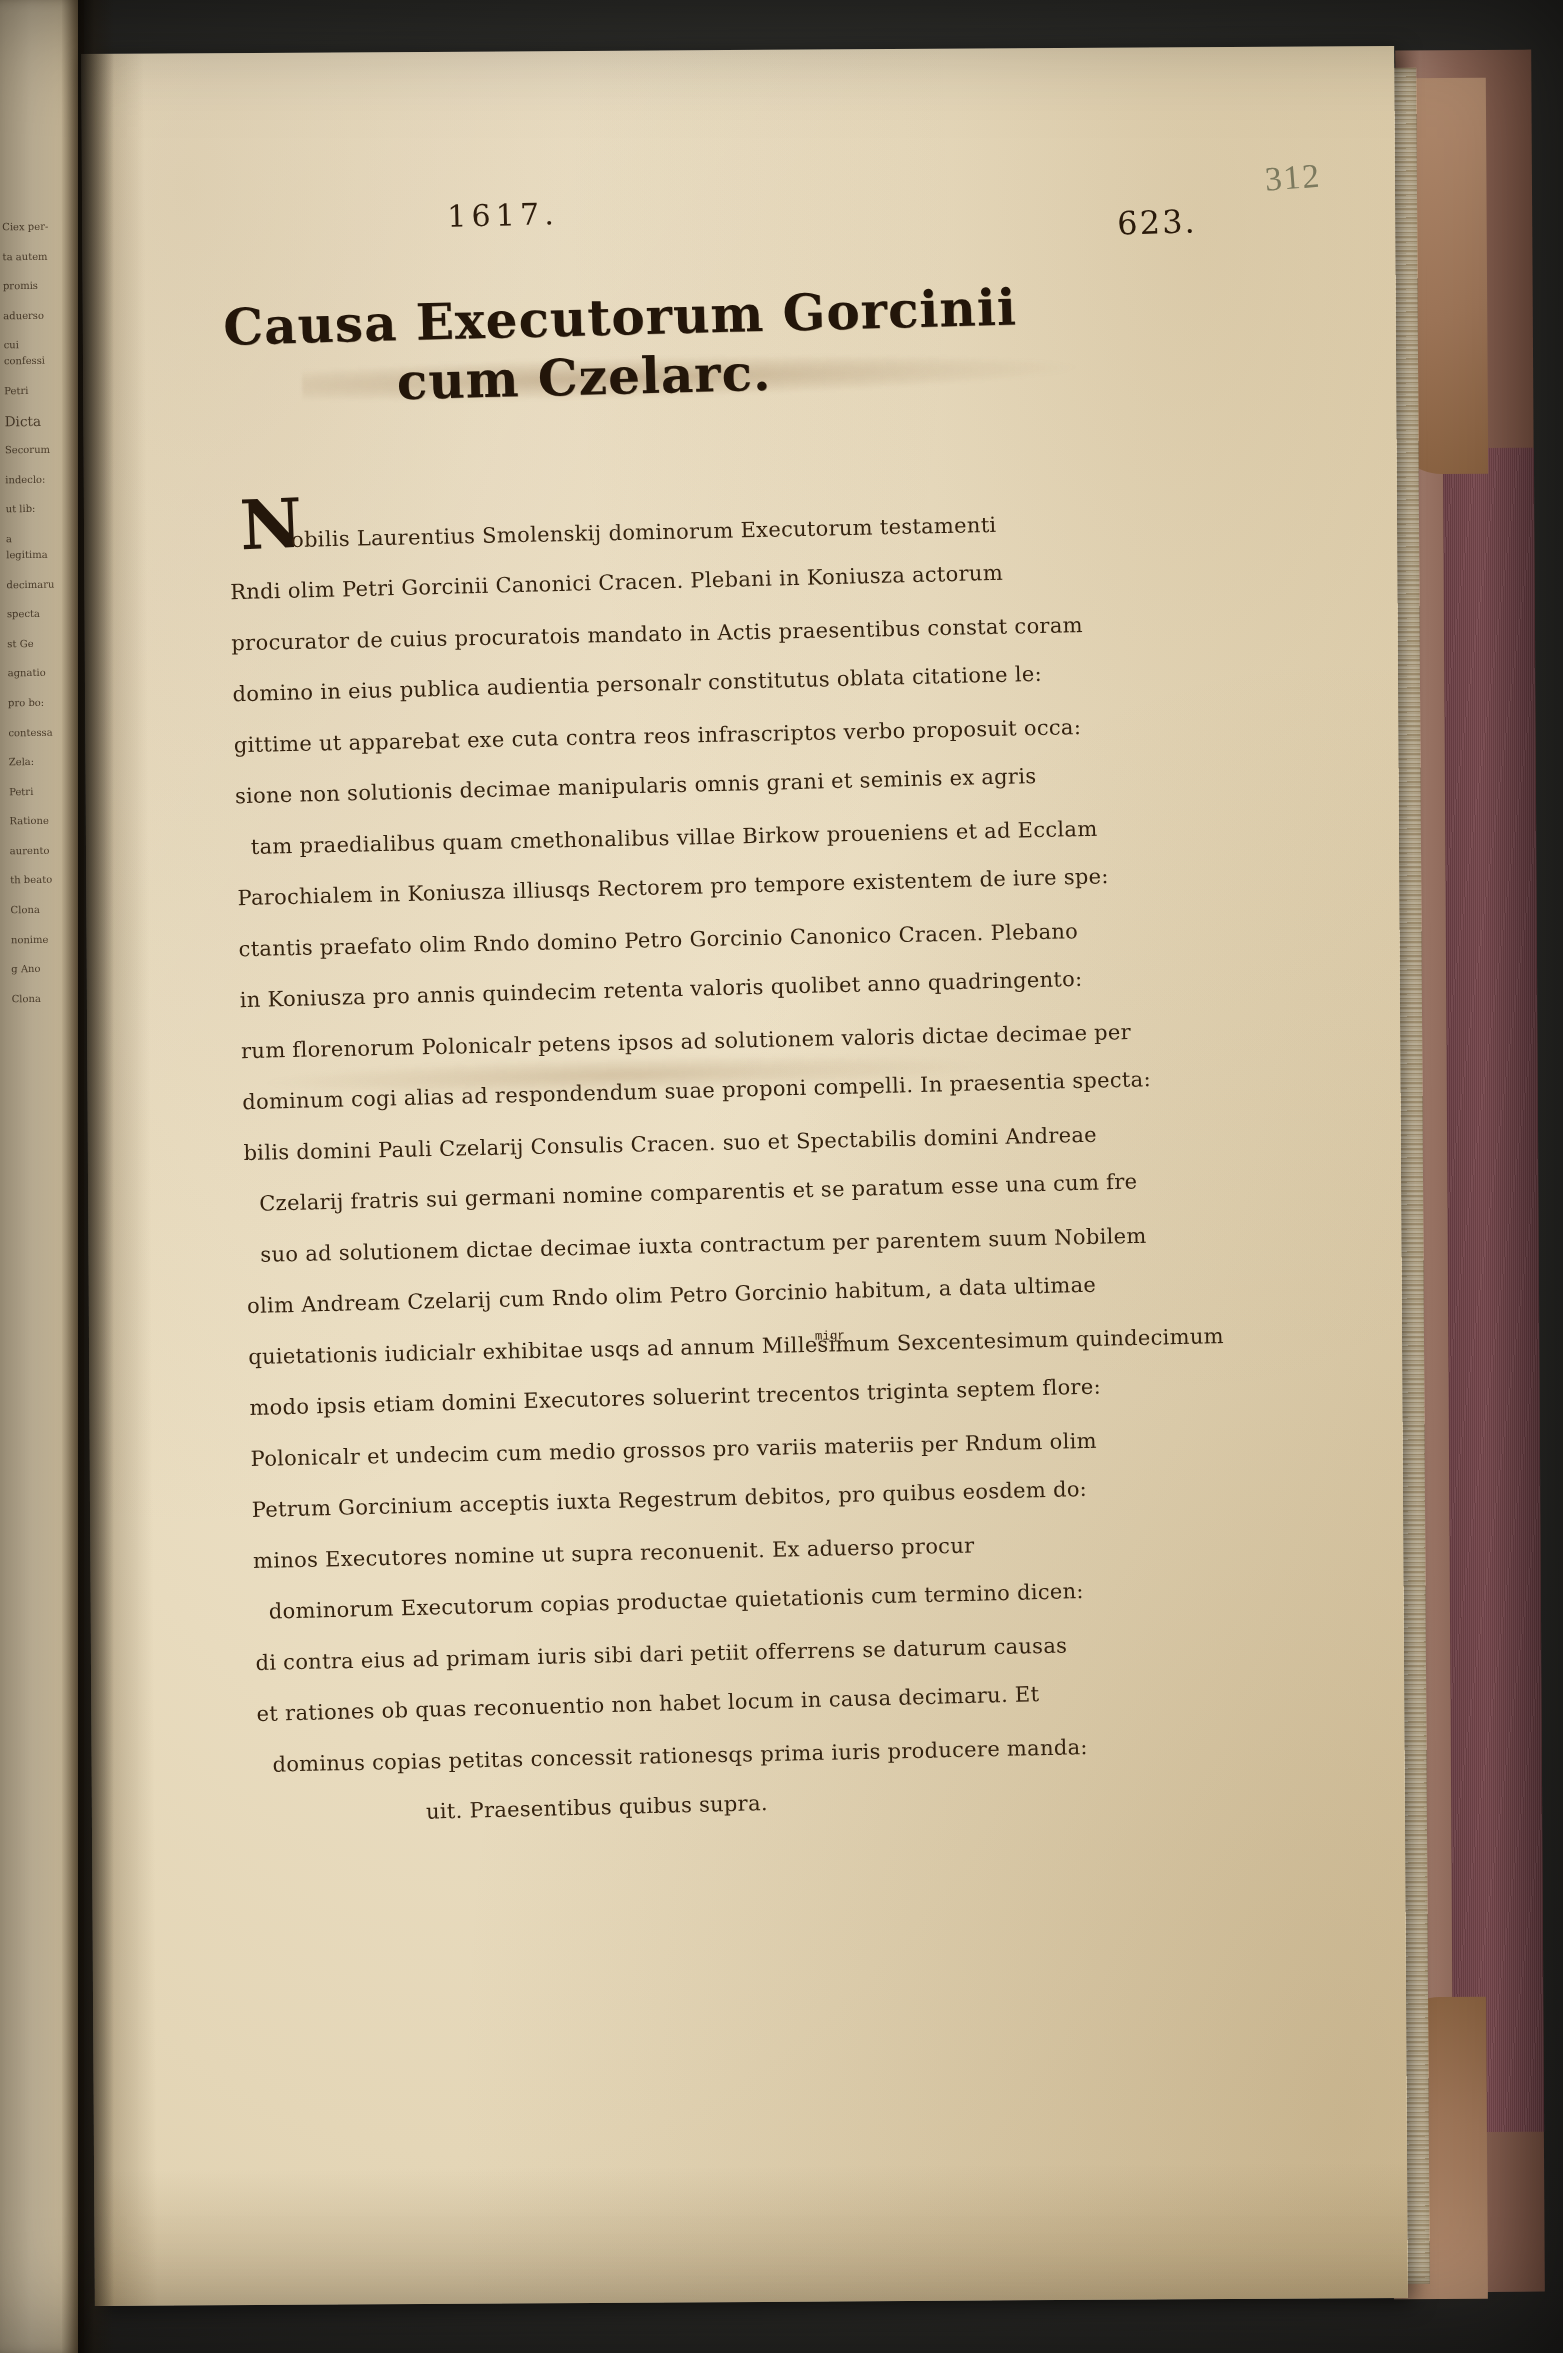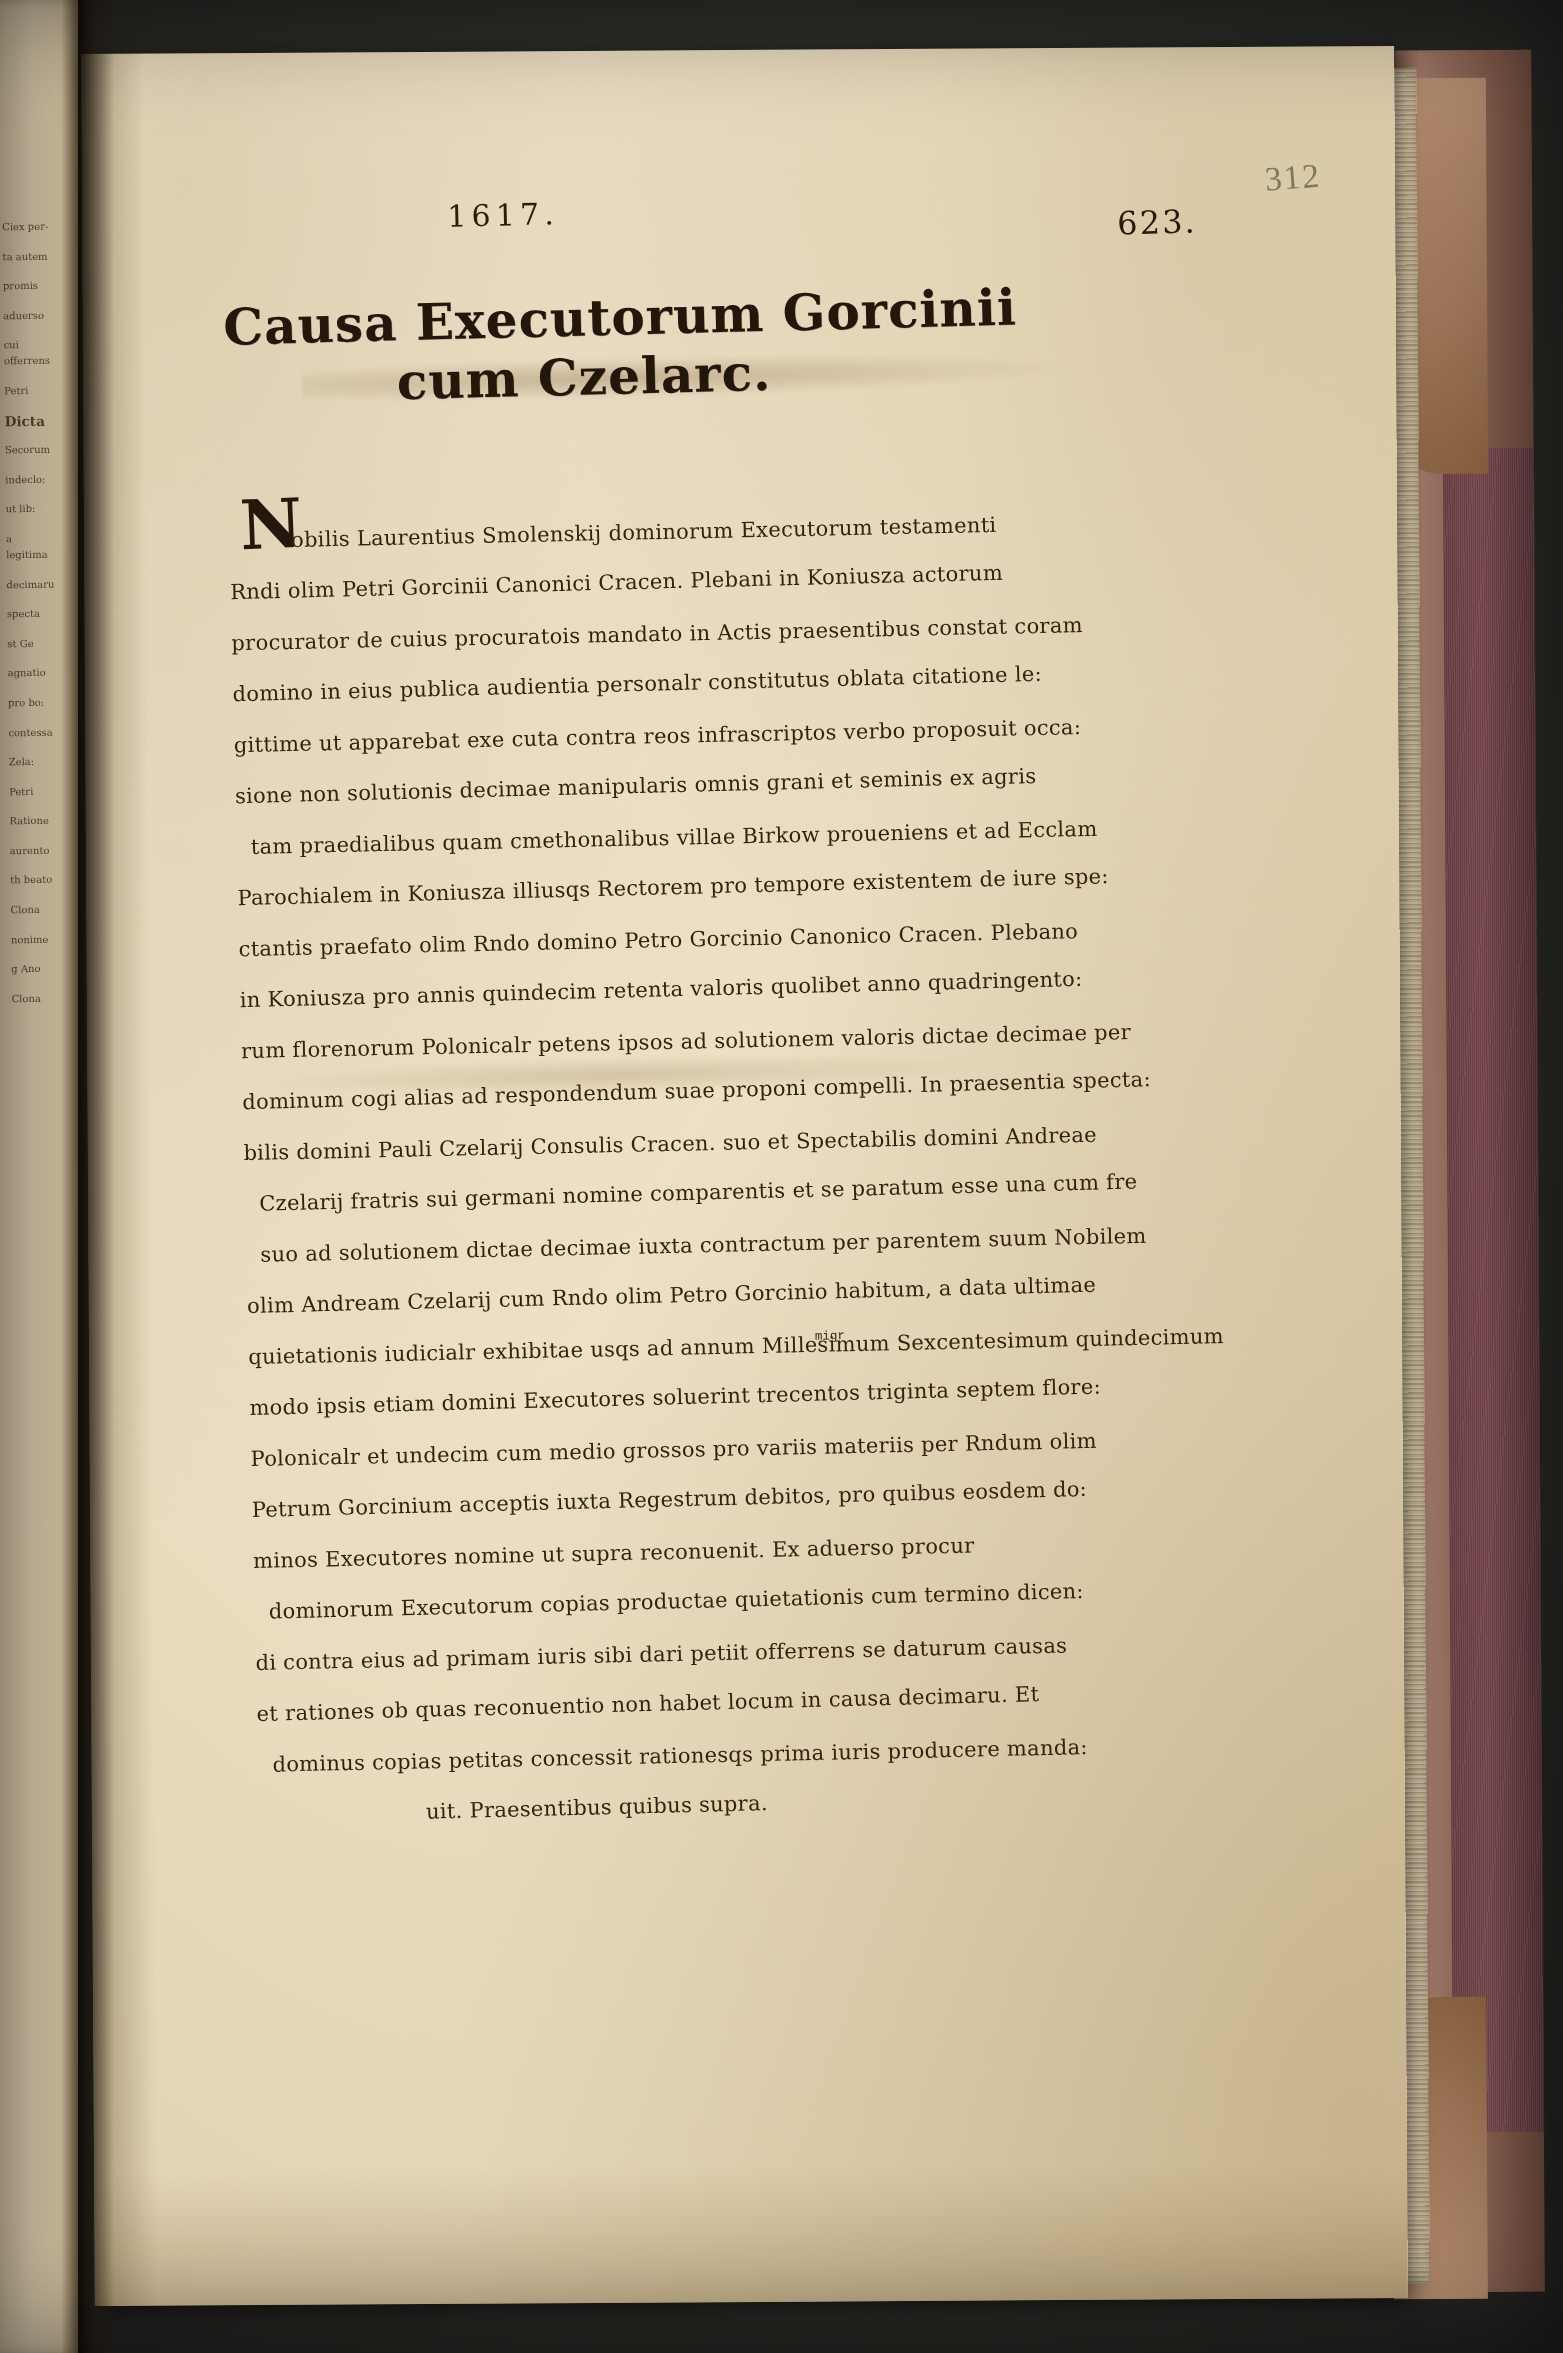--- a/index.html
+++ b/index.html
@@ -49,21 +49,21 @@
     width: 50px;
     color: #3b2a18;
     font-family: "DejaVu Serif", serif;
     font-size: 10px;
     line-height: 16px;
     opacity: 0.82;
     transform: rotate(-0.7deg);
     word-break: break-word;
   }
   .left-marginalia div { margin-bottom: 13.6px; }
-  .left-mg-b { font-size: 13.6px; font-weight: bold; }
+  .left-mg-b { font-size: 13.6px; font-weight: normal; }
 
   
   .gutter {
     position: absolute;
     left: 78px;
     top: 0;
     width: 36px;
     height: 2354px;
     background: linear-gradient(90deg, rgba(15,12,8,0.92) 0%, rgba(35,28,18,0.55) 45%, rgba(0,0,0,0) 100%);
     z-index: 5;
@@ -303,21 +303,21 @@
 <body>
 
 <div class="scan">
 
   <div class="left-page">
     <div class="left-marginalia">
       <div>Ciex per-</div>
       <div>ta autem</div>
       <div>promis</div>
       <div>aduerso</div>
-      <div>cui offerrens</div>
+      <div>cui confessi</div>
       <div>Petri</div>
       <div class="left-mg-b">Dicta</div>
       <div>Secorum</div>
       <div>indeclo:</div>
       <div>ut lib:</div>
       <div>a legitima</div>
       <div>decimaru</div>
       <div>specta</div>
       <div>st Ge</div>
       <div>agnatio</div>

